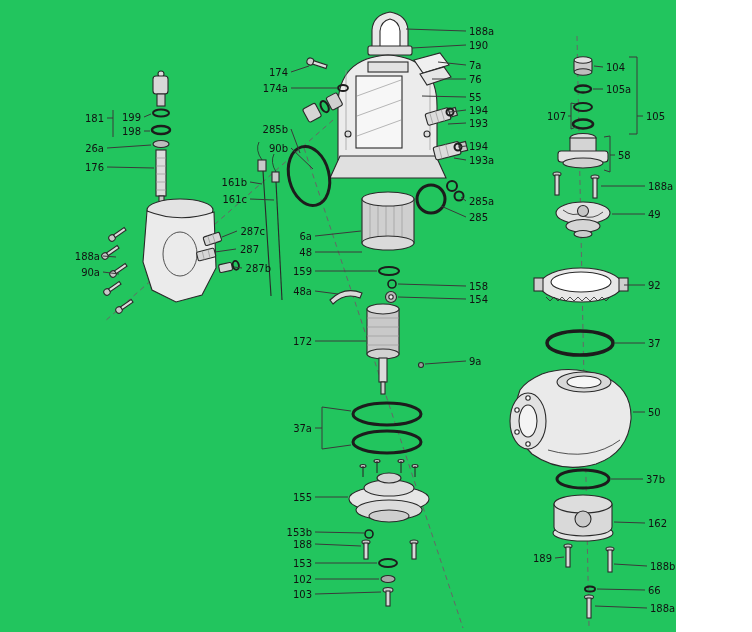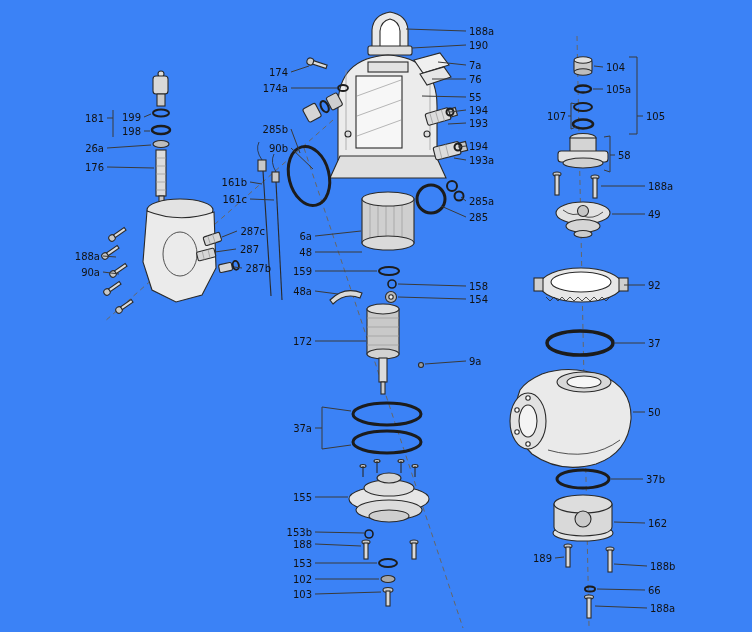--- a/index.html
+++ b/index.html
@@ -1,16 +1,16 @@
 <!DOCTYPE html>
 <html><head>
 <meta charset="utf-8">
 <style>
   html,body{margin:0;padding:0;background:#ffffff;}
-  .stage{position:relative;width:752px;height:632px;background:#3b82f6;overflow:hidden;
+  .stage{position:relative;width:676px;height:632px;background:#22c55e;overflow:hidden;
          font-family:"DejaVu Sans",sans-serif;}
   svg{display:block;}
   .part{stroke:#2a2a2a;stroke-width:1.1;}
   .thin{stroke:#2a2a2a;stroke-width:0.8;fill:none;}
   .oring{fill:none;stroke:#1c1c1c;}
   .hatch{stroke:#9a9a9a;stroke-width:0.7;}
   .dash{stroke:#666666;stroke-width:1;stroke-dasharray:5 4;fill:none;}
   .bracket{fill:none;stroke:#3a3a3a;stroke-width:1;}
   .leader{stroke:#3a3a3a;stroke-width:1;}
   .callout{font-family:"DejaVu Sans",sans-serif;font-size:10px;fill:#111111;}

